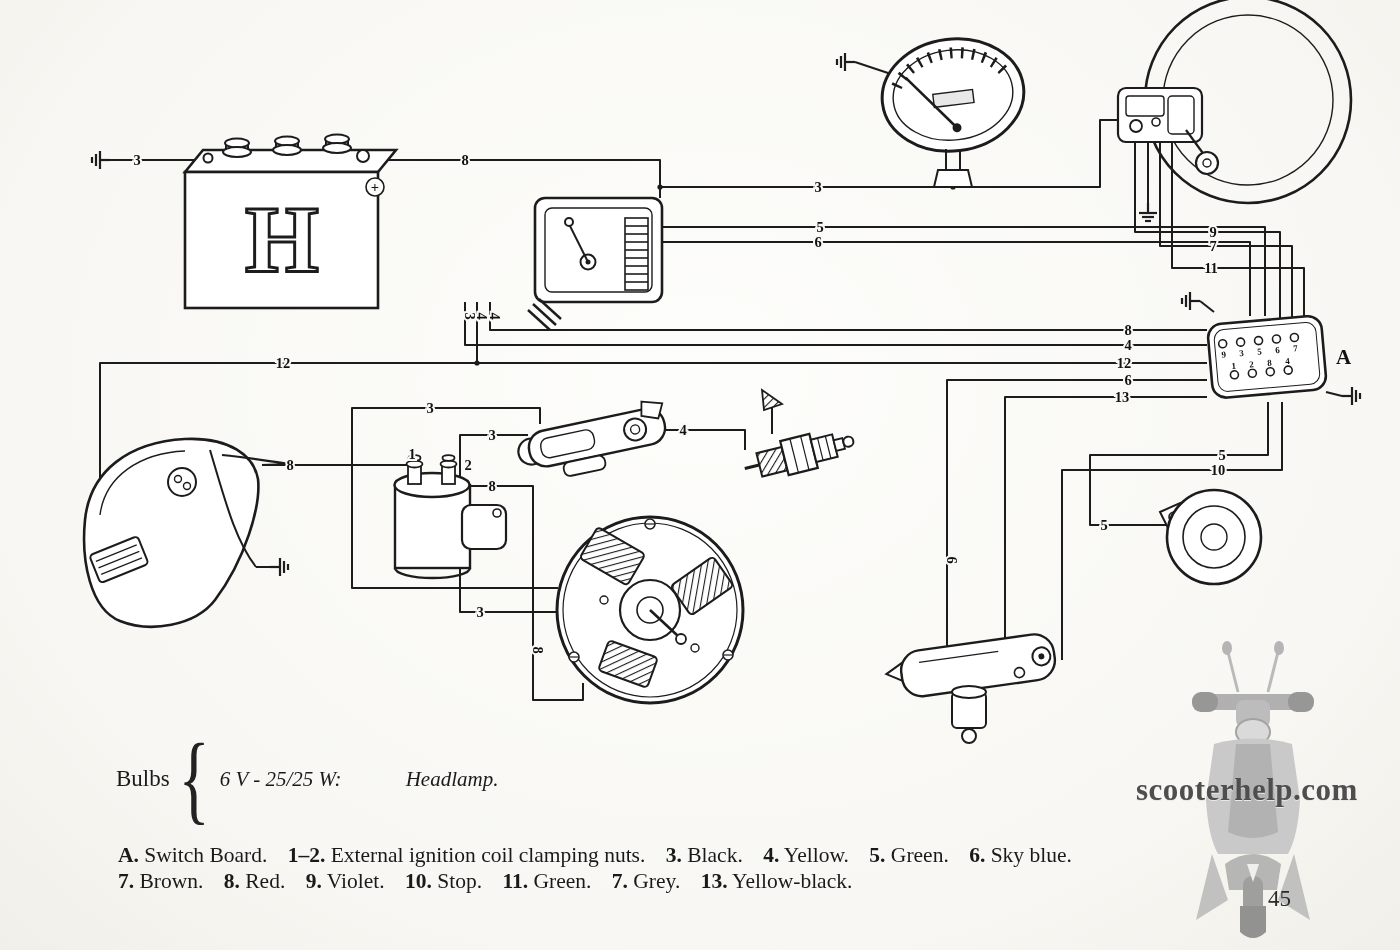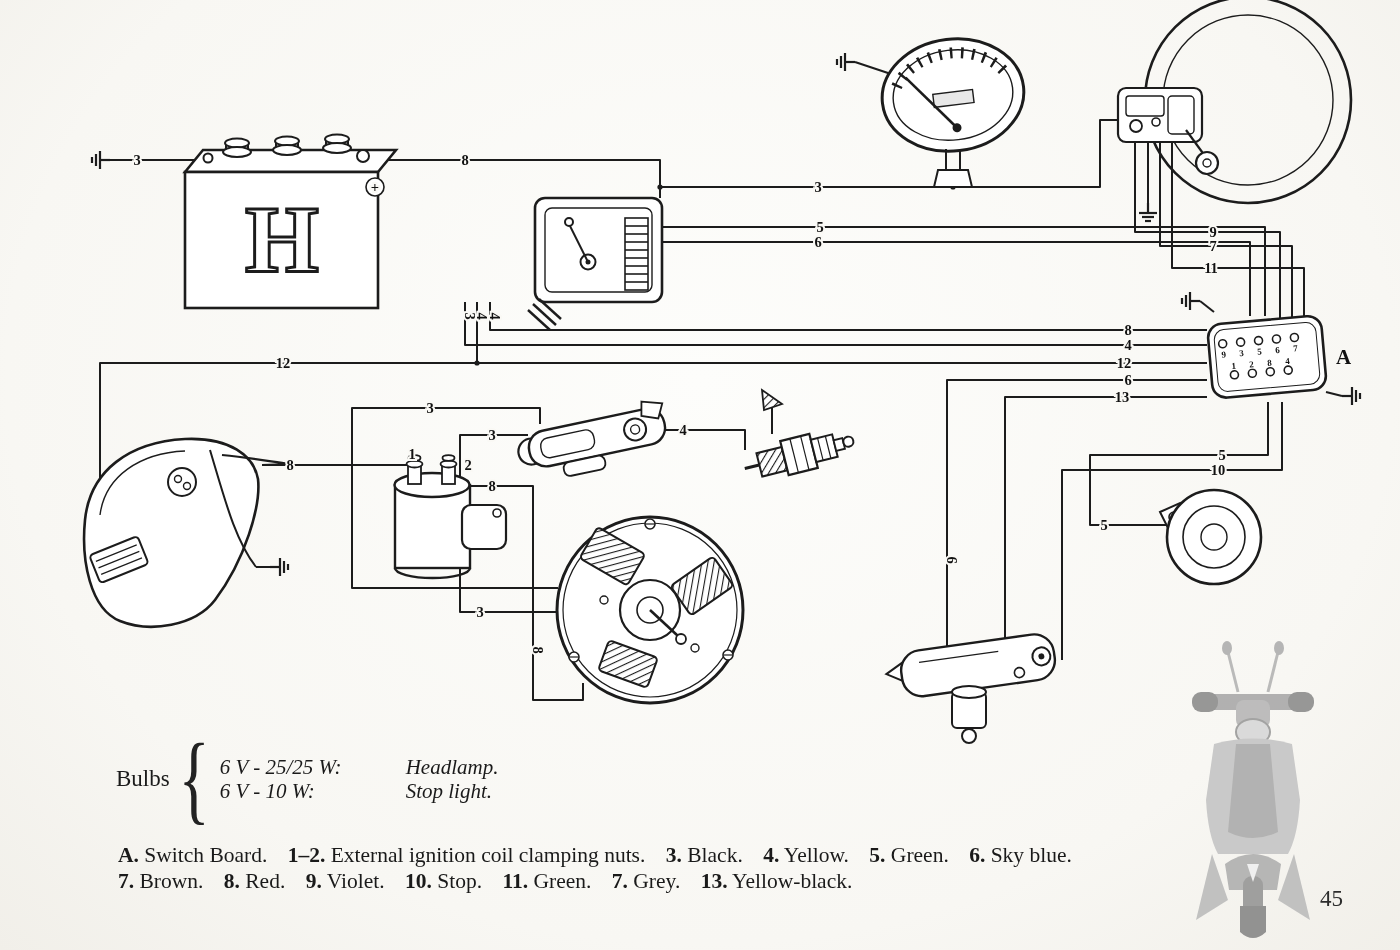--- a/index.html
+++ b/index.html
@@ -26,21 +26,21 @@
   .bulb-list{ font-size:21px; line-height:24.5px;font-style:italic; }
   .bulb-row .spec{ display:inline-block; width:186px; }
   .legend{ position:absolute; left:118px; top:842px; width:1210px; font-size:21.5px; line-height:26px; }
   .legend-line{ white-space:nowrap; }
   .litem{ margin-right:15px; }
   .lkey{ font-weight:bold; }
   .watermark-text{
     position:absolute; left:1136px; top:772px; font-weight:bold; font-size:31px;
     color:#4e4e4e; letter-spacing:0.5px; text-shadow:0 1px 0 #e8e8e8;
   }
-  .page-number{ position:absolute; left:1320px; top:886px; font-size:23px; color:#2c2c2c;text-align:right; }
+  .page-number{ position:absolute; left:1268px; top:886px; font-size:23px; color:#2c2c2c;text-align:right; }
 </style>
 </head>
 <body>
 
 <div class="page">
 
 <svg id="diagram-svg" width="1400" height="950" viewBox="0 0 1400 950" style="position:absolute;left:0;top:0;">
   <defs>
     <g id="gnd" stroke="#1c1c1c" stroke-width="2.2" fill="none">
       <line x1="-10" y1="0" x2="0" y2="0"></line>
@@ -359,23 +359,20 @@
   </g>
 </svg>
 
 <div class="bulbs">
   <span class="bulbs-label">Bulbs</span>
   <span class="brace">{</span>
   <div class="bulb-list">
     <div class="bulb-row">
       <span class="spec">6 V - 25/25 W:</span><span class="use">Headlamp.</span>
     </div>
-    <div class="bulb-row">
-      <span class="spec">6 V - 10 W:</span><span class="use">Stop light.</span>
-    </div>
   </div>
 </div>
 
 <div class="legend">
   <div class="legend-line">
     <span class="litem"><span class="lkey">A.</span> <span>Switch Board.</span></span>
     <span class="litem"><span class="lkey">1–2.</span> <span>External ignition coil clamping nuts.</span></span>
     <span class="litem"><span class="lkey">3.</span> <span>Black.</span></span>
     <span class="litem"><span class="lkey">4.</span> <span>Yellow.</span></span>
     <span class="litem"><span class="lkey">5.</span> <span>Green.</span></span>
@@ -385,15 +382,16 @@
     <span class="litem"><span class="lkey">7.</span> <span>Brown.</span></span>
     <span class="litem"><span class="lkey">8.</span> <span>Red.</span></span>
     <span class="litem"><span class="lkey">9.</span> <span>Violet.</span></span>
     <span class="litem"><span class="lkey">10.</span> <span>Stop.</span></span>
     <span class="litem"><span class="lkey">11.</span> <span>Green.</span></span>
     <span class="litem"><span class="lkey">7.</span> <span>Grey.</span></span>
     <span class="litem"><span class="lkey">13.</span> <span>Yellow-black.</span></span>
   </div>
 </div>
 
+<div class="watermark-text">scooterhelp.com</div>
 <div class="page-number">45</div>
 
 </div>
 
 </body></html>

